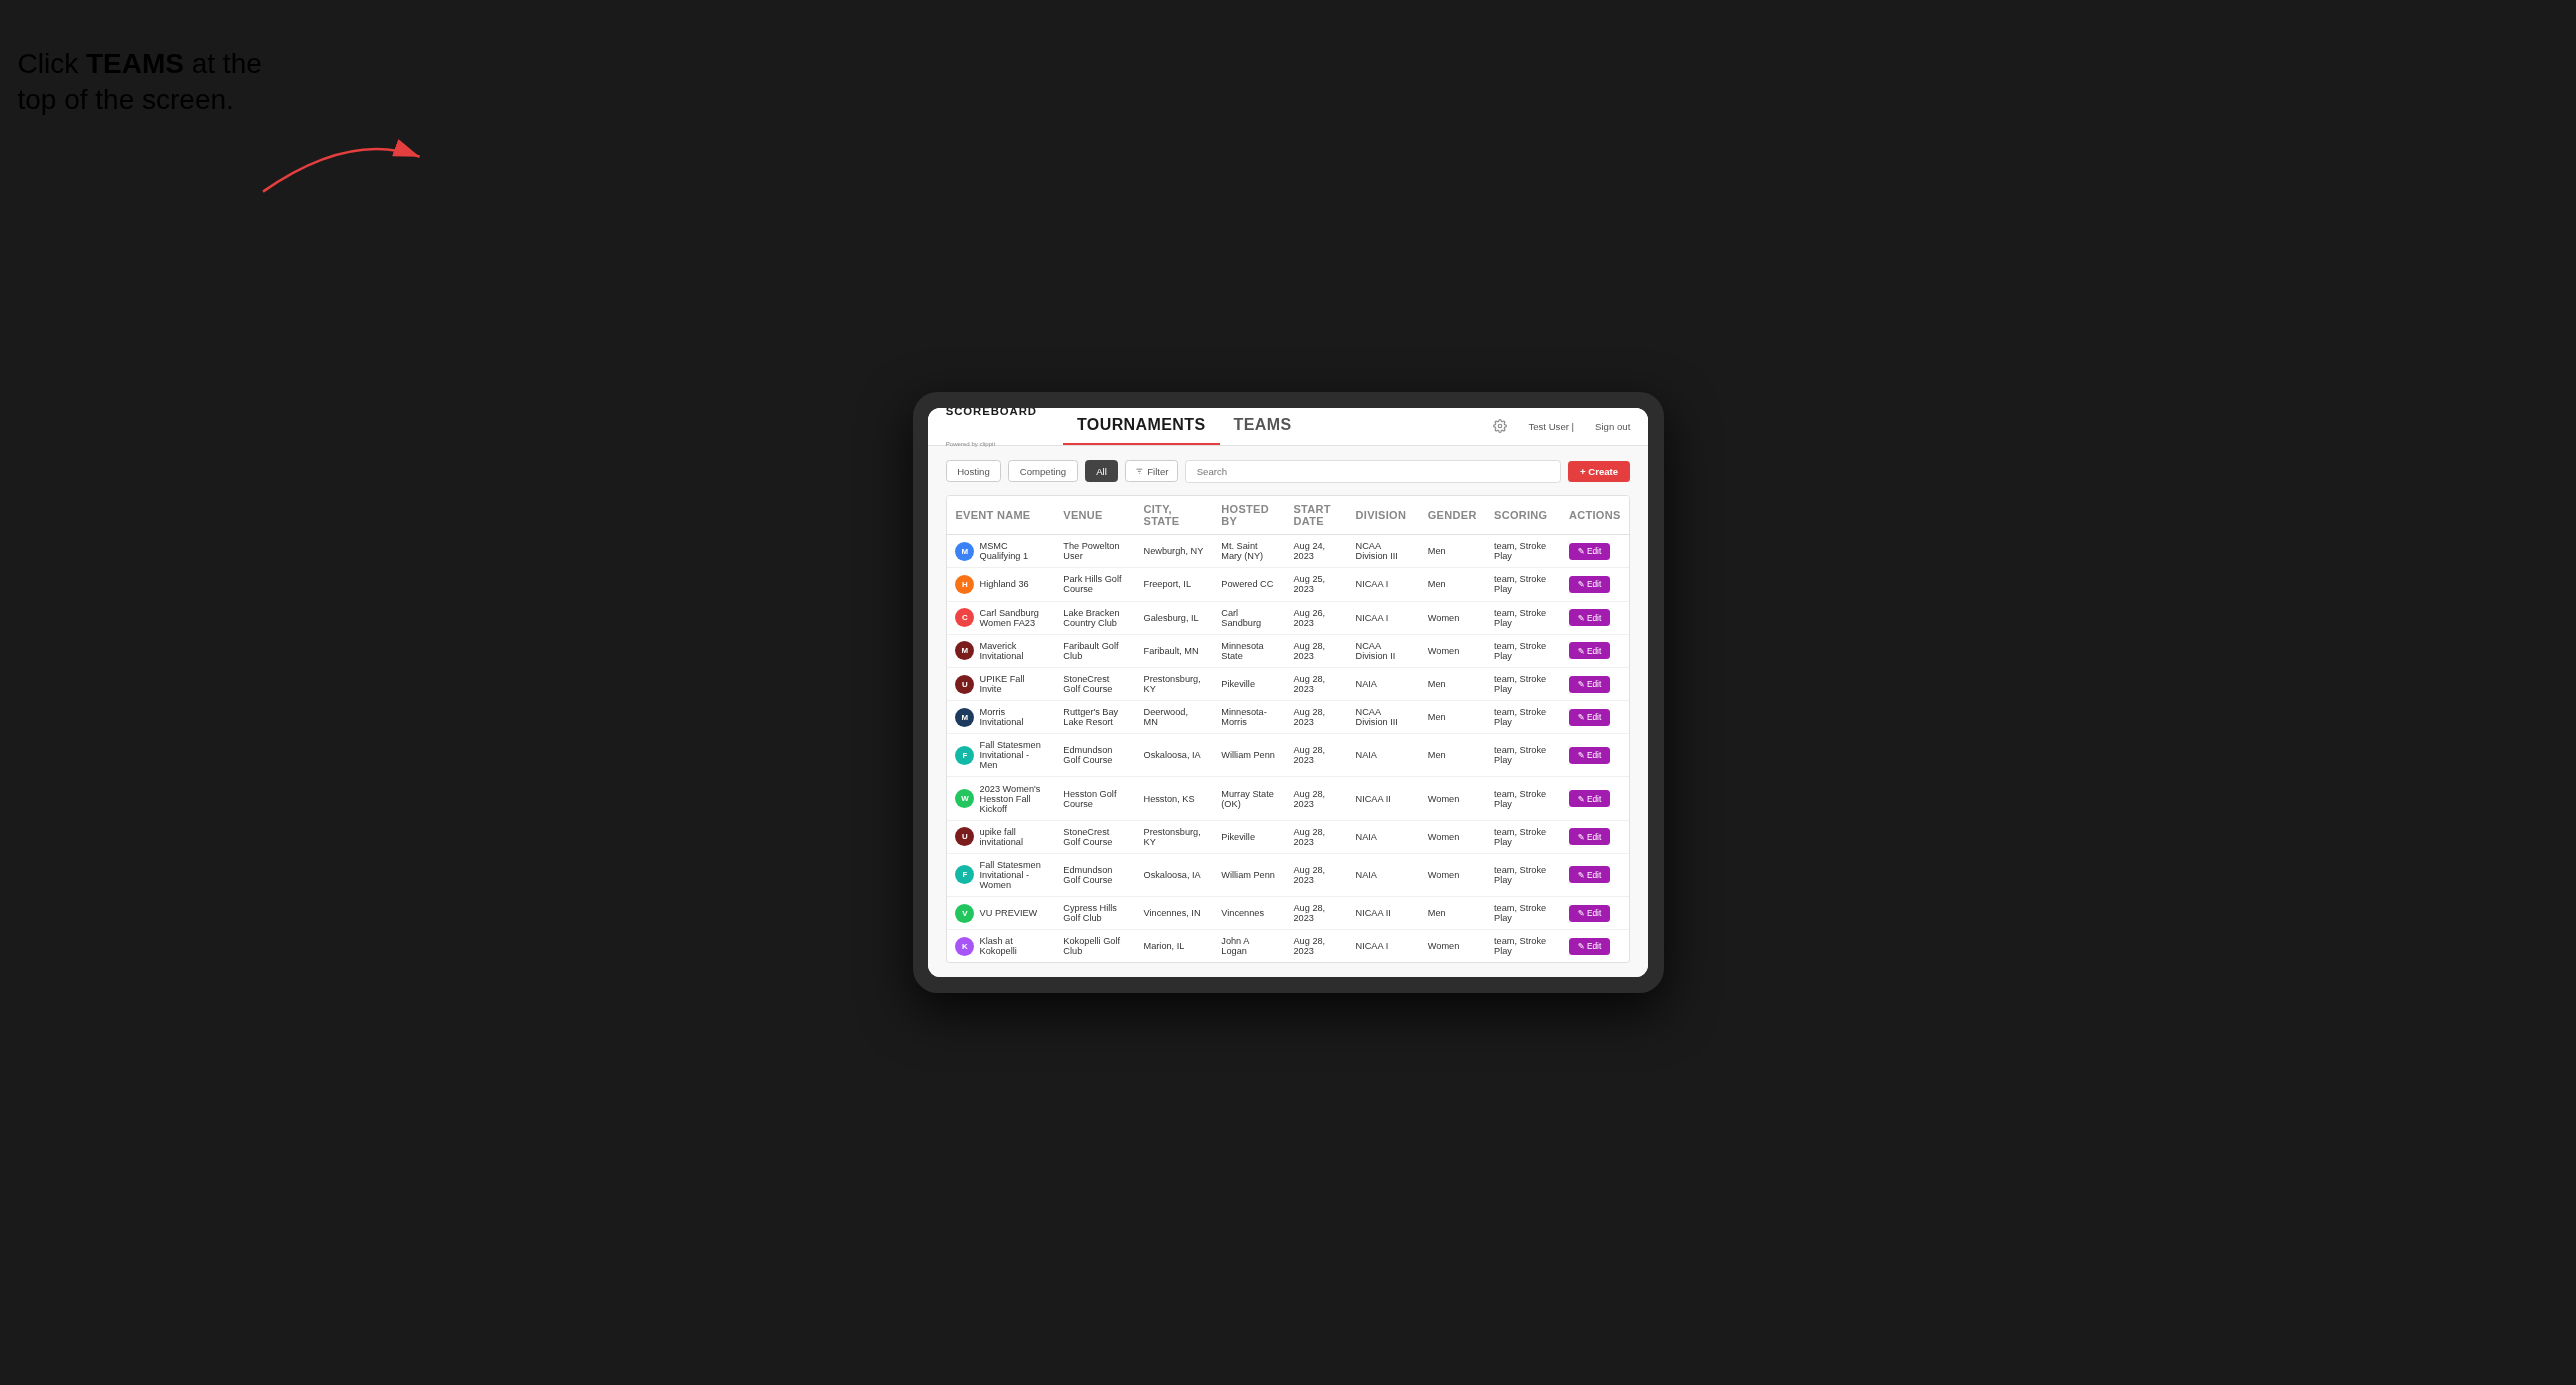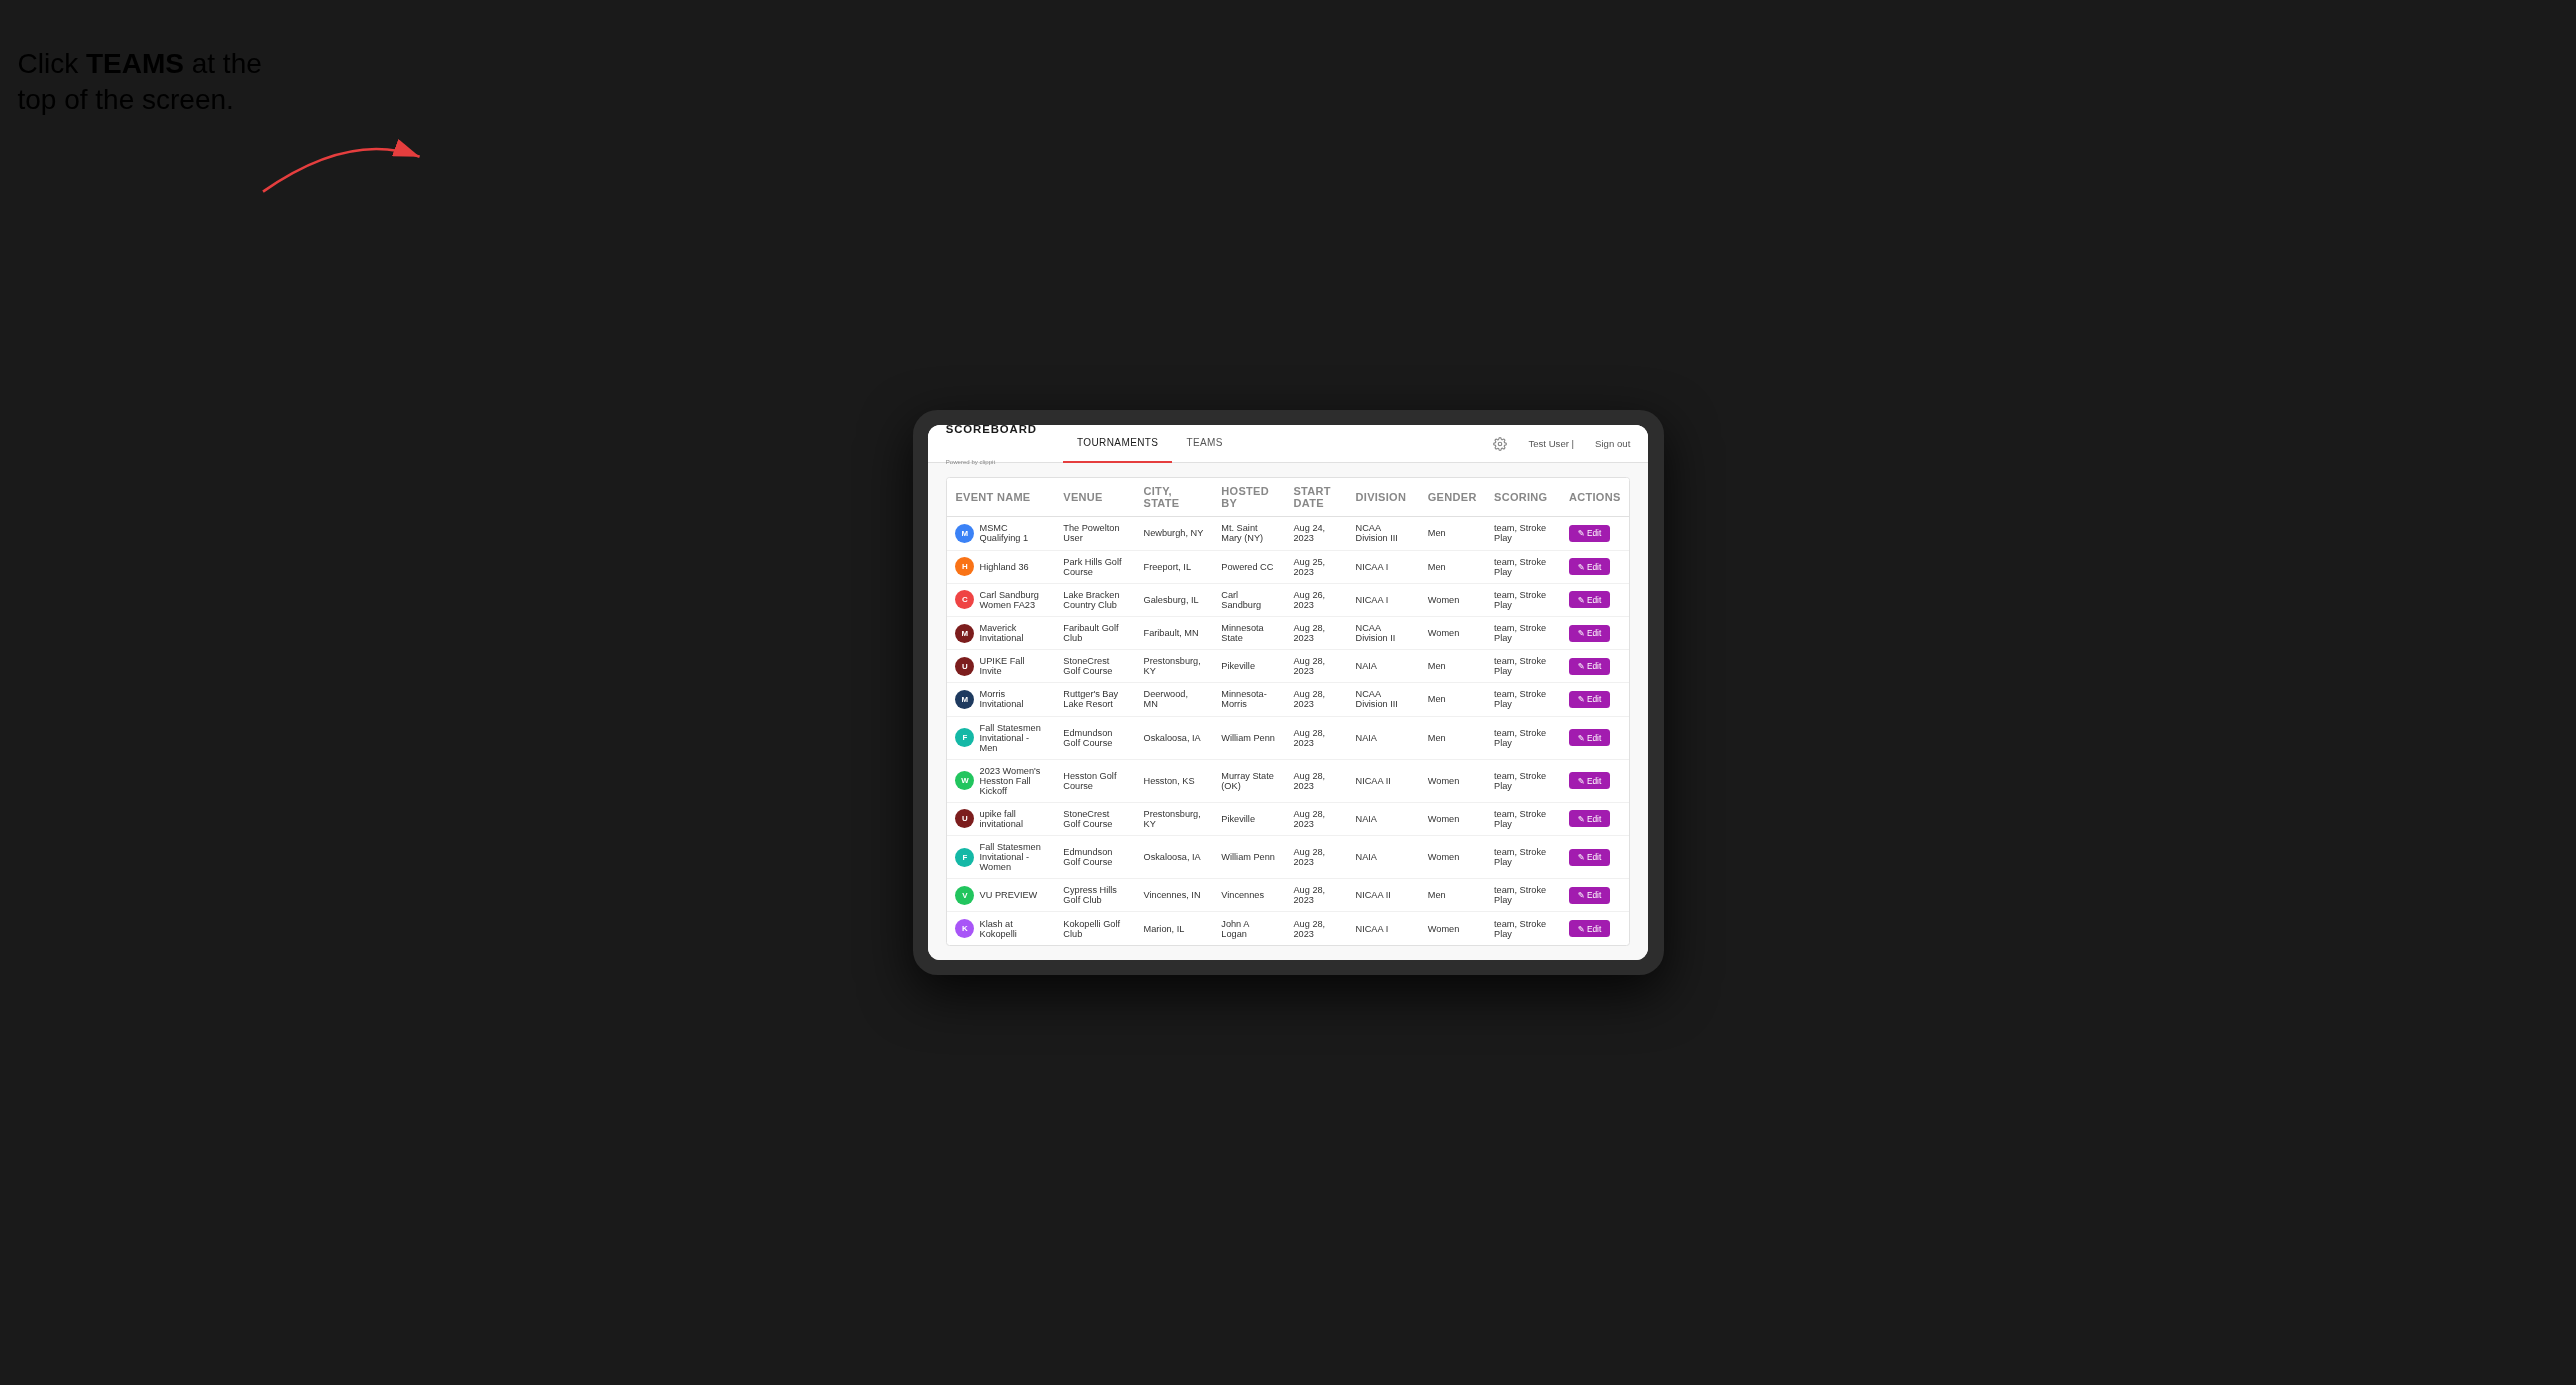--- a/index.html
+++ b/index.html
@@ -82,22 +82,22 @@
       align-items: center;
       gap: 0;
       flex: 1;
     }
 
     .nav-link {
       padding: 0 14px;
       height: 38px;
       display: flex;
       align-items: center;
-      font-size: 10px;
-      font-weight: 400;
+      font-size: 16px;
+      font-weight: 700;
       color: #555;
       cursor: pointer;
       border-bottom: 2.6px solid transparent;
       text-transform: uppercase;
       letter-spacing: 0.4px;
     }
     .nav-link.active {
       color: #1a1a1a;
       border-bottom: 2.6px solid #e53e3e;
     }
@@ -294,20 +294,35 @@
           <circle cx="12" cy="12" r="3"></circle>
             <path d="M19.4 15a1.65 1.65 0 0 0 .33 1.82l.06.06a2 2 0 0 1-2.83 2.83l-.06-.06a1.65 1.65 0 0 0-1.82-.33 1.65 1.65 0 0 0-1 1.51V21a2 2 0 0 1-4 0v-.09A1.65 1.65 0 0 0 9 19.4a1.65 1.65 0 0 0-1.82.33l-.06.06a2 2 0 0 1-2.83-2.83l.06-.06A1.65 1.65 0 0 0 4.68 15a1.65 1.65 0 0 0-1.51-1H3a2 2 0 0 1 0-4h.09A1.65 1.65 0 0 0 4.6 9a1.65 1.65 0 0 0-.33-1.82l-.06-.06a2 2 0 0 1 2.83-2.83l.06.06A1.65 1.65 0 0 0 9 4.68a1.65 1.65 0 0 0 1-1.51V3a2 2 0 0 1 4 0v.09a1.65 1.65 0 0 0 1 1.51 1.65 1.65 0 0 0 1.82-.33l.06-.06a2 2 0 0 1 2.83 2.83l-.06.06A1.65 1.65 0 0 0 19.4 9a1.65 1.65 0 0 0 1.51 1H21a2 2 0 0 1 0 4h-.09a1.65 1.65 0 0 0-1.51 1z"></path>
         </svg>
         <span>Test User |</span>
         <span style="cursor:pointer; color:#555;">Sign out</span>
       </div>
     </nav>
 
     <div class="content">
 
+      <div class="toolbar">
+        <button class="filter-btn">Hosting</button>
+        <button class="filter-btn">Competing</button>
+        <button class="filter-btn active">All</button>
+        <button class="filter-icon-btn">
+          <svg width="8.7" height="8.7" viewBox="0 0 24 24" fill="none" stroke="currentColor" stroke-width="2">
+              <line x1="4" y1="6" x2="20" y2="6"></line>
+              <line x1="8" y1="12" x2="16" y2="12"></line>
+              <line x1="11" y1="18" x2="13" y2="18"></line>
+            </svg>
+          <span>Filter</span>
+        </button>
+        <input class="search-input" type="text" placeholder="Search" style="">
+        <button class="create-btn">+ Create</button>
+      </div>
 
       <div class="table-container">
         <table>
           <thead>
             <tr>
               <th>EVENT NAME</th>
               <th>VENUE</th>
               <th>CITY, STATE</th>
               <th>HOSTED BY</th>
               <th>START DATE</th>

